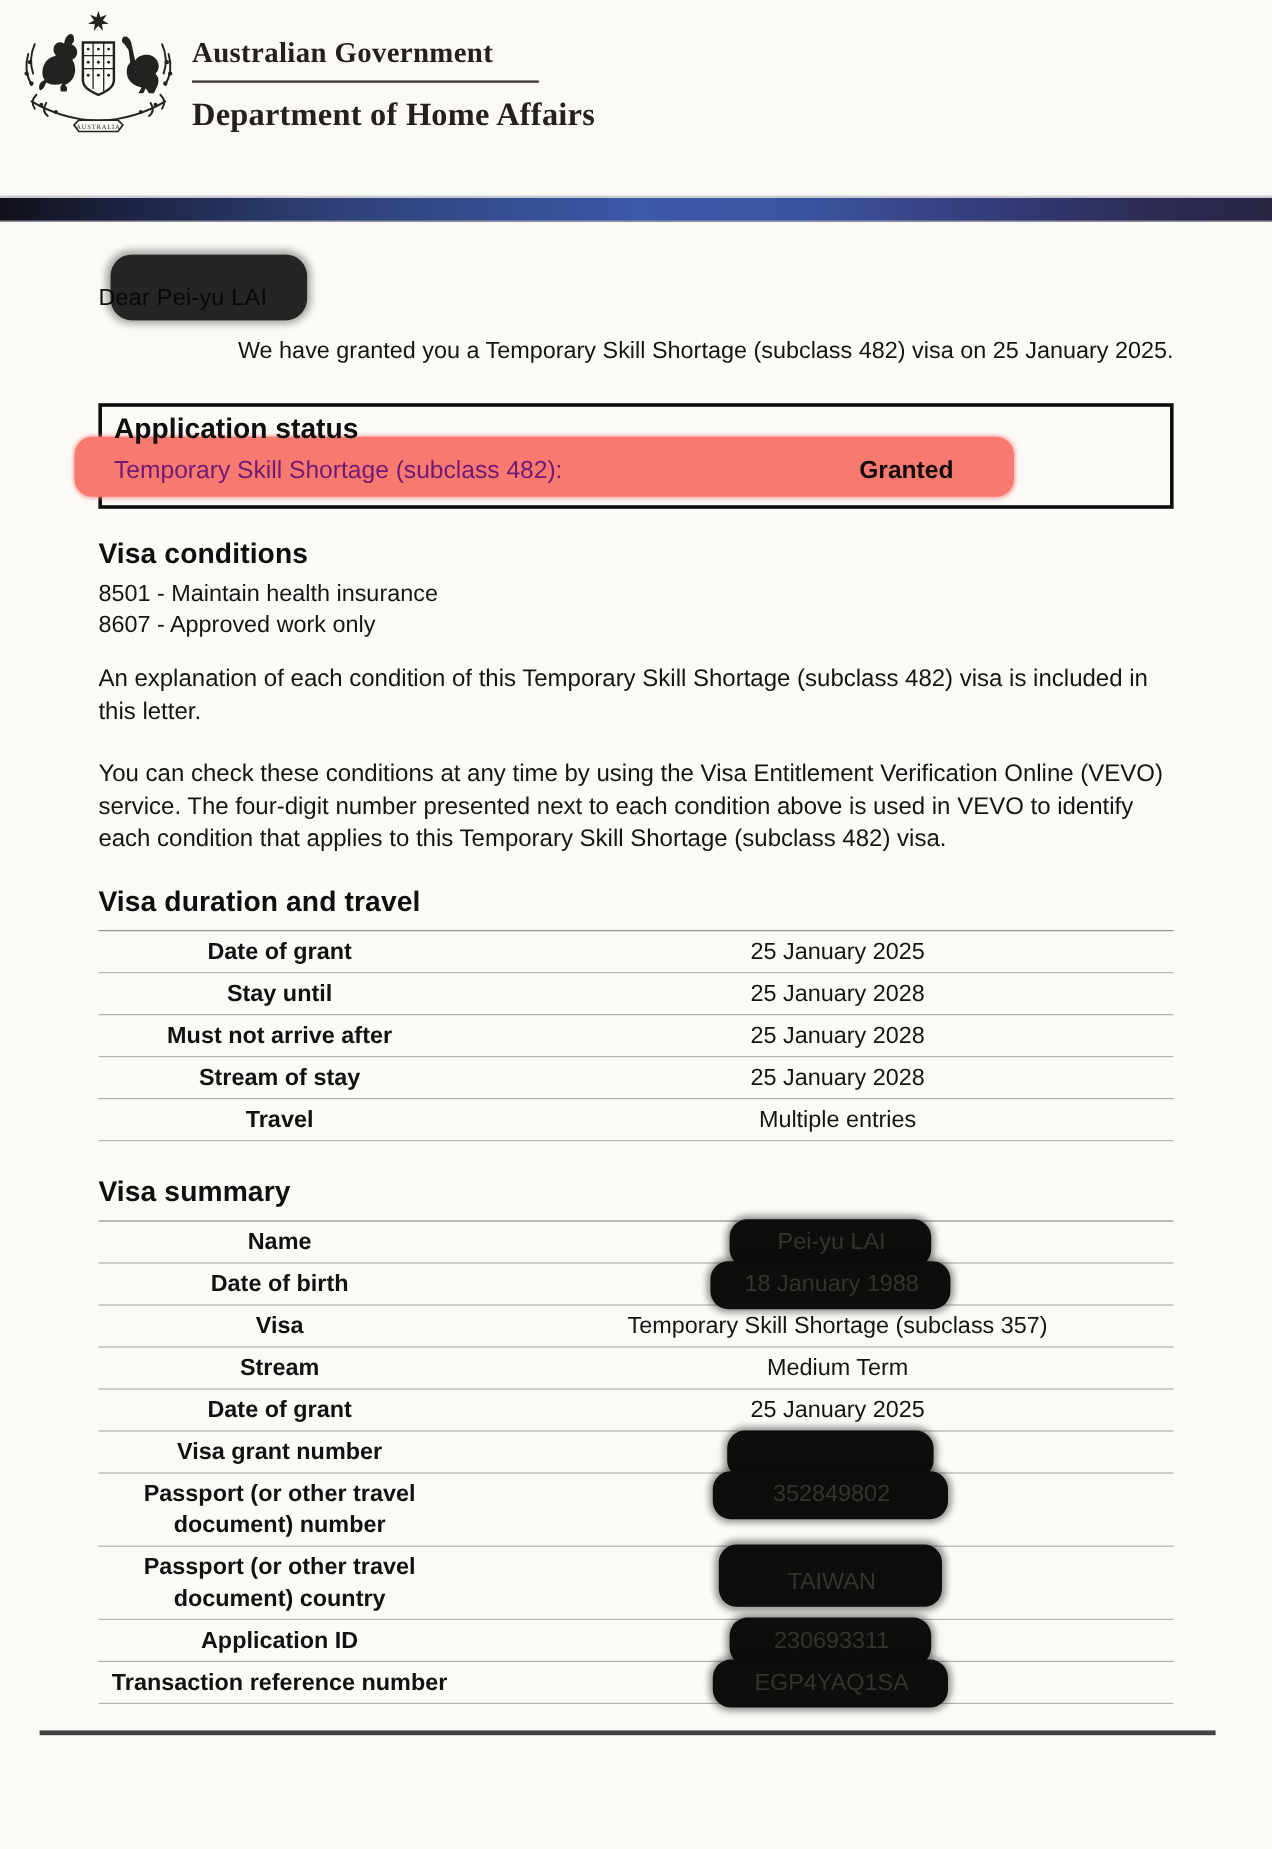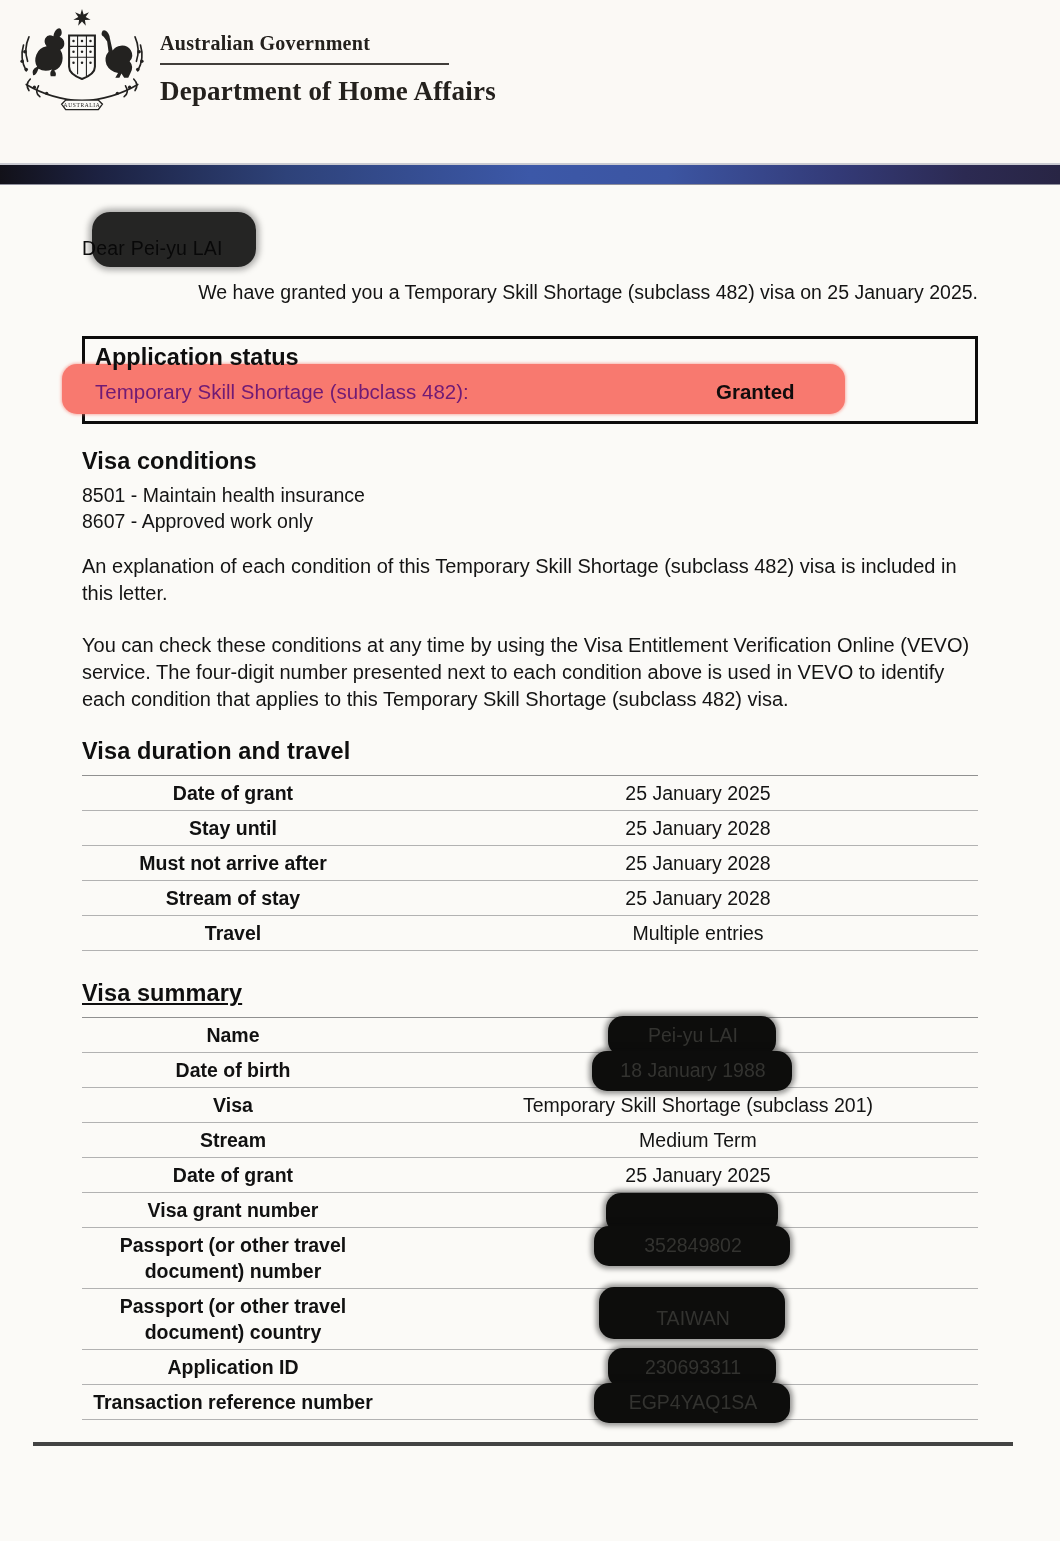--- a/index.html
+++ b/index.html
@@ -9,21 +9,21 @@
     font-family:"Liberation Sans","DejaVu Sans",sans-serif;
     color:#161616;
   }
   .page { position:relative; width:1060px; height:1541px; background:#fbfaf7; }
 
   
   .hdr { position:absolute; top:0; left:0; width:1060px; height:163px; background:#fbf9f5; }
   .crest { position:absolute; left:14px; top:4px; width:136px; height:116px; }
   .agency { position:absolute; left:160px; top:32px; }
   .gov-title { font-family:"Liberation Serif","DejaVu Serif",serif; font-weight:700;
-    font-size:20px; color:#24211d; letter-spacing:0.3px; }
+    font-size:24px; color:#24211d; letter-spacing:0.3px; }
   .gov-rule { width:289px; height:2px; background:#413e3a; margin:8px 0 11px; }
   .dept-title { font-family:"Liberation Serif","DejaVu Serif",serif; font-weight:700;
     font-size:27px; color:#24211d; letter-spacing:0.2px; }
   .grad-bar { position:absolute; top:163px; left:0; width:1060px; height:22px;
     border-top:2px solid #c9cad1; border-bottom:1px solid #8e8f9c;
     background:linear-gradient(90deg,#121119 0%,#1c2140 9%,#2e4279 27%,#3c58a8 50%,
       #3c55a2 63%,#333a77 79%,#2c2a52 91%,#282544 100%); }
 
   
   main { position:absolute; left:82px; top:185px; width:896px; }
@@ -48,21 +48,21 @@
   .status-granted { position:absolute; left:621px; top:0; z-index:1; font-weight:700; color:#120c0c; }
 
   
   .h2 { font-size:23.5px; font-weight:700; color:#0f0f0f; letter-spacing:0.1px; }
   .mt-cond { margin-top:24px; }
   .cond-list { margin-top:7px; font-size:19.5px; line-height:26px; color:#141414; }
   .para { font-size:20px; line-height:27px; color:#141414; }
   .mt-p1 { margin-top:19px; }
   .mt-p2 { margin-top:25px; }
   .mt-dur { margin-top:25px; }
-  .mt-sum { margin-top:29px;text-decoration:underline; }
+  .mt-sum { margin-top:29px; }
 
   
   .tbl { margin-top:10px; border-top:1.5px solid #909090;text-align:center; }
   .trow { display:flex; align-items:flex-start; padding:4px 0 4px;
     border-bottom:1.4px solid #b2b2b2; font-size:19.5px; min-height:34px; }
   .tlabel { flex:0 0 336px; padding-right:34px; font-weight:700; line-height:26px; color:#111; }
   .tvalue { flex:1; line-height:26px; color:#141414; }
 
   
   .redact { display:inline-block; position:relative; z-index:2;
@@ -197,21 +197,21 @@
         </div>
       </div>
       <div class="trow">
         <div class="tlabel">Date of birth</div>
         <div class="tvalue">
           <span class="redact redact-join">18 January 1988</span>
         </div>
       </div>
       <div class="trow">
         <div class="tlabel">Visa</div>
-        <div class="tvalue">Temporary Skill Shortage (subclass 201)</div>
+        <div class="tvalue">Temporary Skill Shortage (subclass 357)</div>
       </div>
       <div class="trow">
         <div class="tlabel">Stream</div>
         <div class="tvalue">Medium Term</div>
       </div>
       <div class="trow">
         <div class="tlabel">Date of grant</div>
         <div class="tvalue">25 January 2025</div>
       </div>
       <div class="trow">

